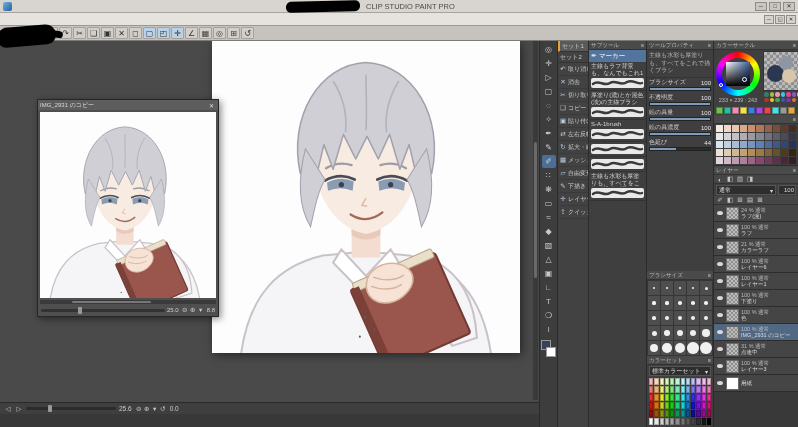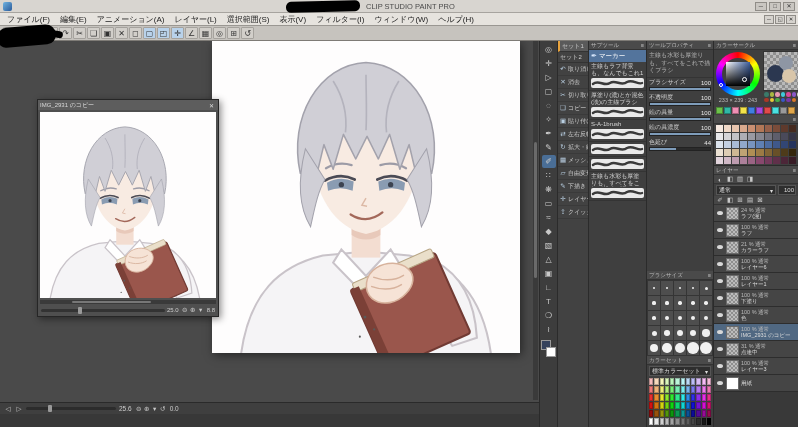--- a/index.html
+++ b/index.html
@@ -185,32 +185,20 @@
     <span class="tb-title">CLIP STUDIO PAINT PRO</span>
     <span class="win-btns">
 
     <span class="win-btn">─</span>
         <span class="win-btn">□</span>
         <span class="win-btn">✕</span>
       </span>
   </div>
 
   <div class="menubar">
-    <span style="display:flex">
-
-    <span class="menu-item">ファイル(F)</span>
-        <span class="menu-item">編集(E)</span>
-        <span class="menu-item">アニメーション(A)</span>
-        <span class="menu-item">レイヤー(L)</span>
-        <span class="menu-item">選択範囲(S)</span>
-        <span class="menu-item">表示(V)</span>
-        <span class="menu-item">フィルター(I)</span>
-        <span class="menu-item">ウィンドウ(W)</span>
-        <span class="menu-item">ヘルプ(H)</span>
-      </span>
     <span class="doc-btns">
 
     <span class="doc-btn">─</span>
         <span class="doc-btn">◱</span>
         <span class="doc-btn">✕</span>
       </span>
   </div>
 
   <div class="toolbar">
 

